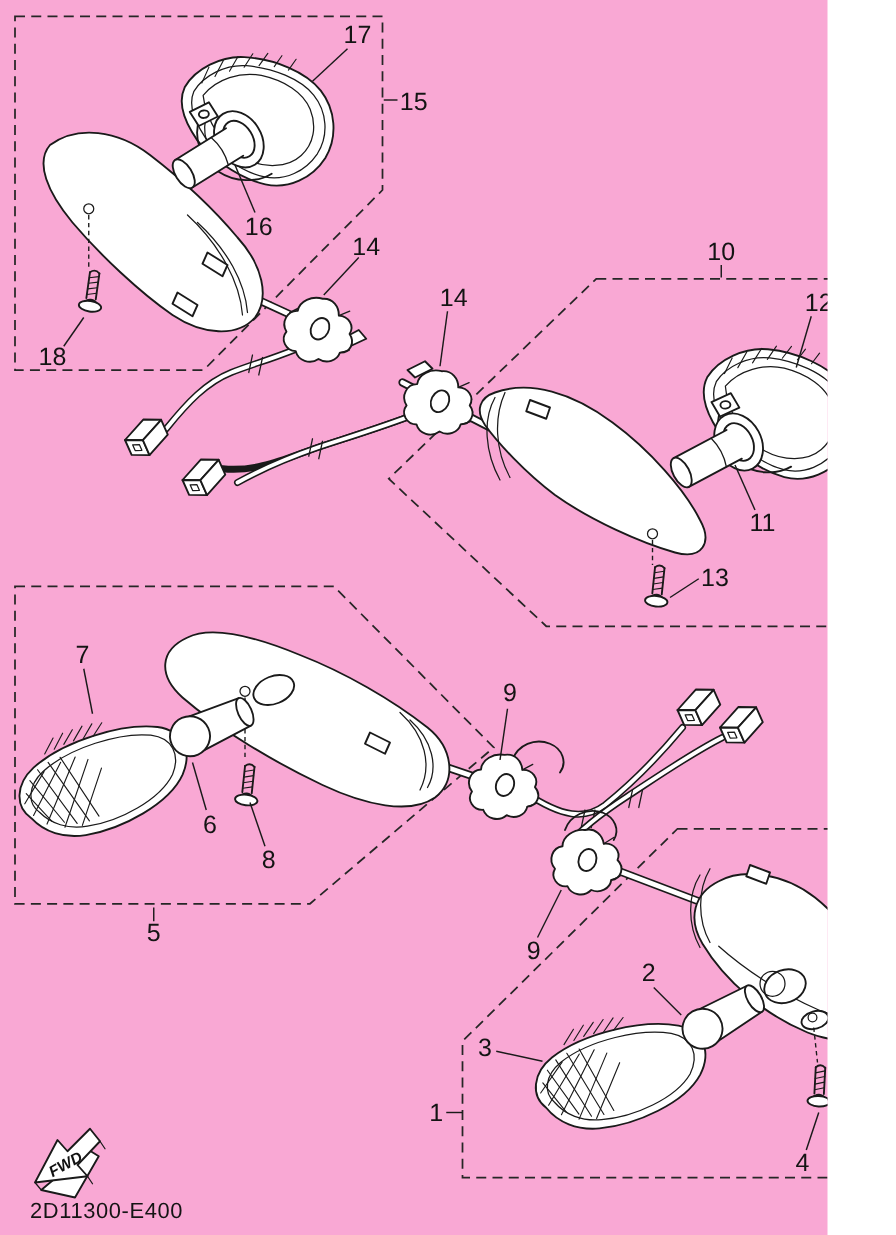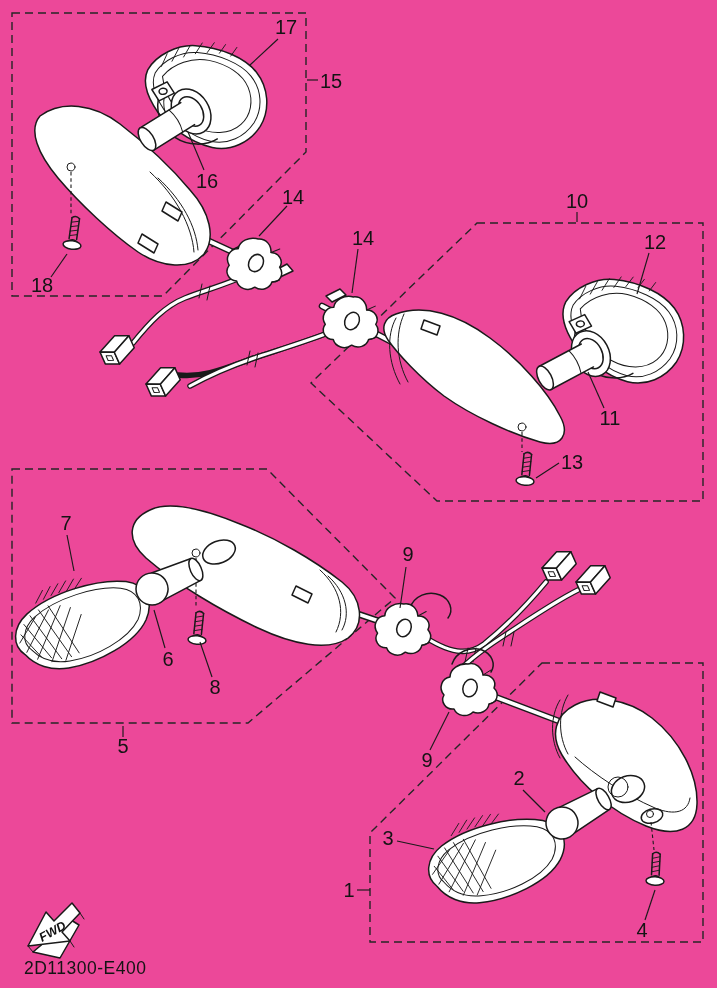--- a/index.html
+++ b/index.html
@@ -1,16 +1,16 @@
 <!DOCTYPE html>
 <html><head>
 <meta charset="utf-8">
 <style>
   html,body{margin:0;padding:0;background:#fff}
-  .stage{position:relative;width:717px;height:988px;background:#ec4899;overflow:hidden}
+  .stage{position:relative;width:662px;height:988px;background:#f9a8d4;overflow:hidden}
   svg{display:block}
   .ln{fill:none;stroke:#1a1a1a;stroke-width:1.5;stroke-linecap:round;stroke-linejoin:round}
   .lnf{fill:#fff;stroke:#1a1a1a;stroke-width:1.5;stroke-linejoin:round}
   .thin{stroke-width:1}
   .hx{stroke-width:0.9}
   .box{fill:none;stroke:#262626;stroke-width:1.4;stroke-dasharray:8 5}
   .ld{fill:none;stroke:#1a1a1a;stroke-width:1.15}
   .dsh{fill:none;stroke:#1a1a1a;stroke-width:1.1;stroke-dasharray:3.5 2.8}
   .tube{fill:none;stroke:#1a1a1a;stroke-width:5.6;stroke-linecap:round}
   .tubein{fill:none;stroke:#fff;stroke-width:3.1;stroke-linecap:round}

